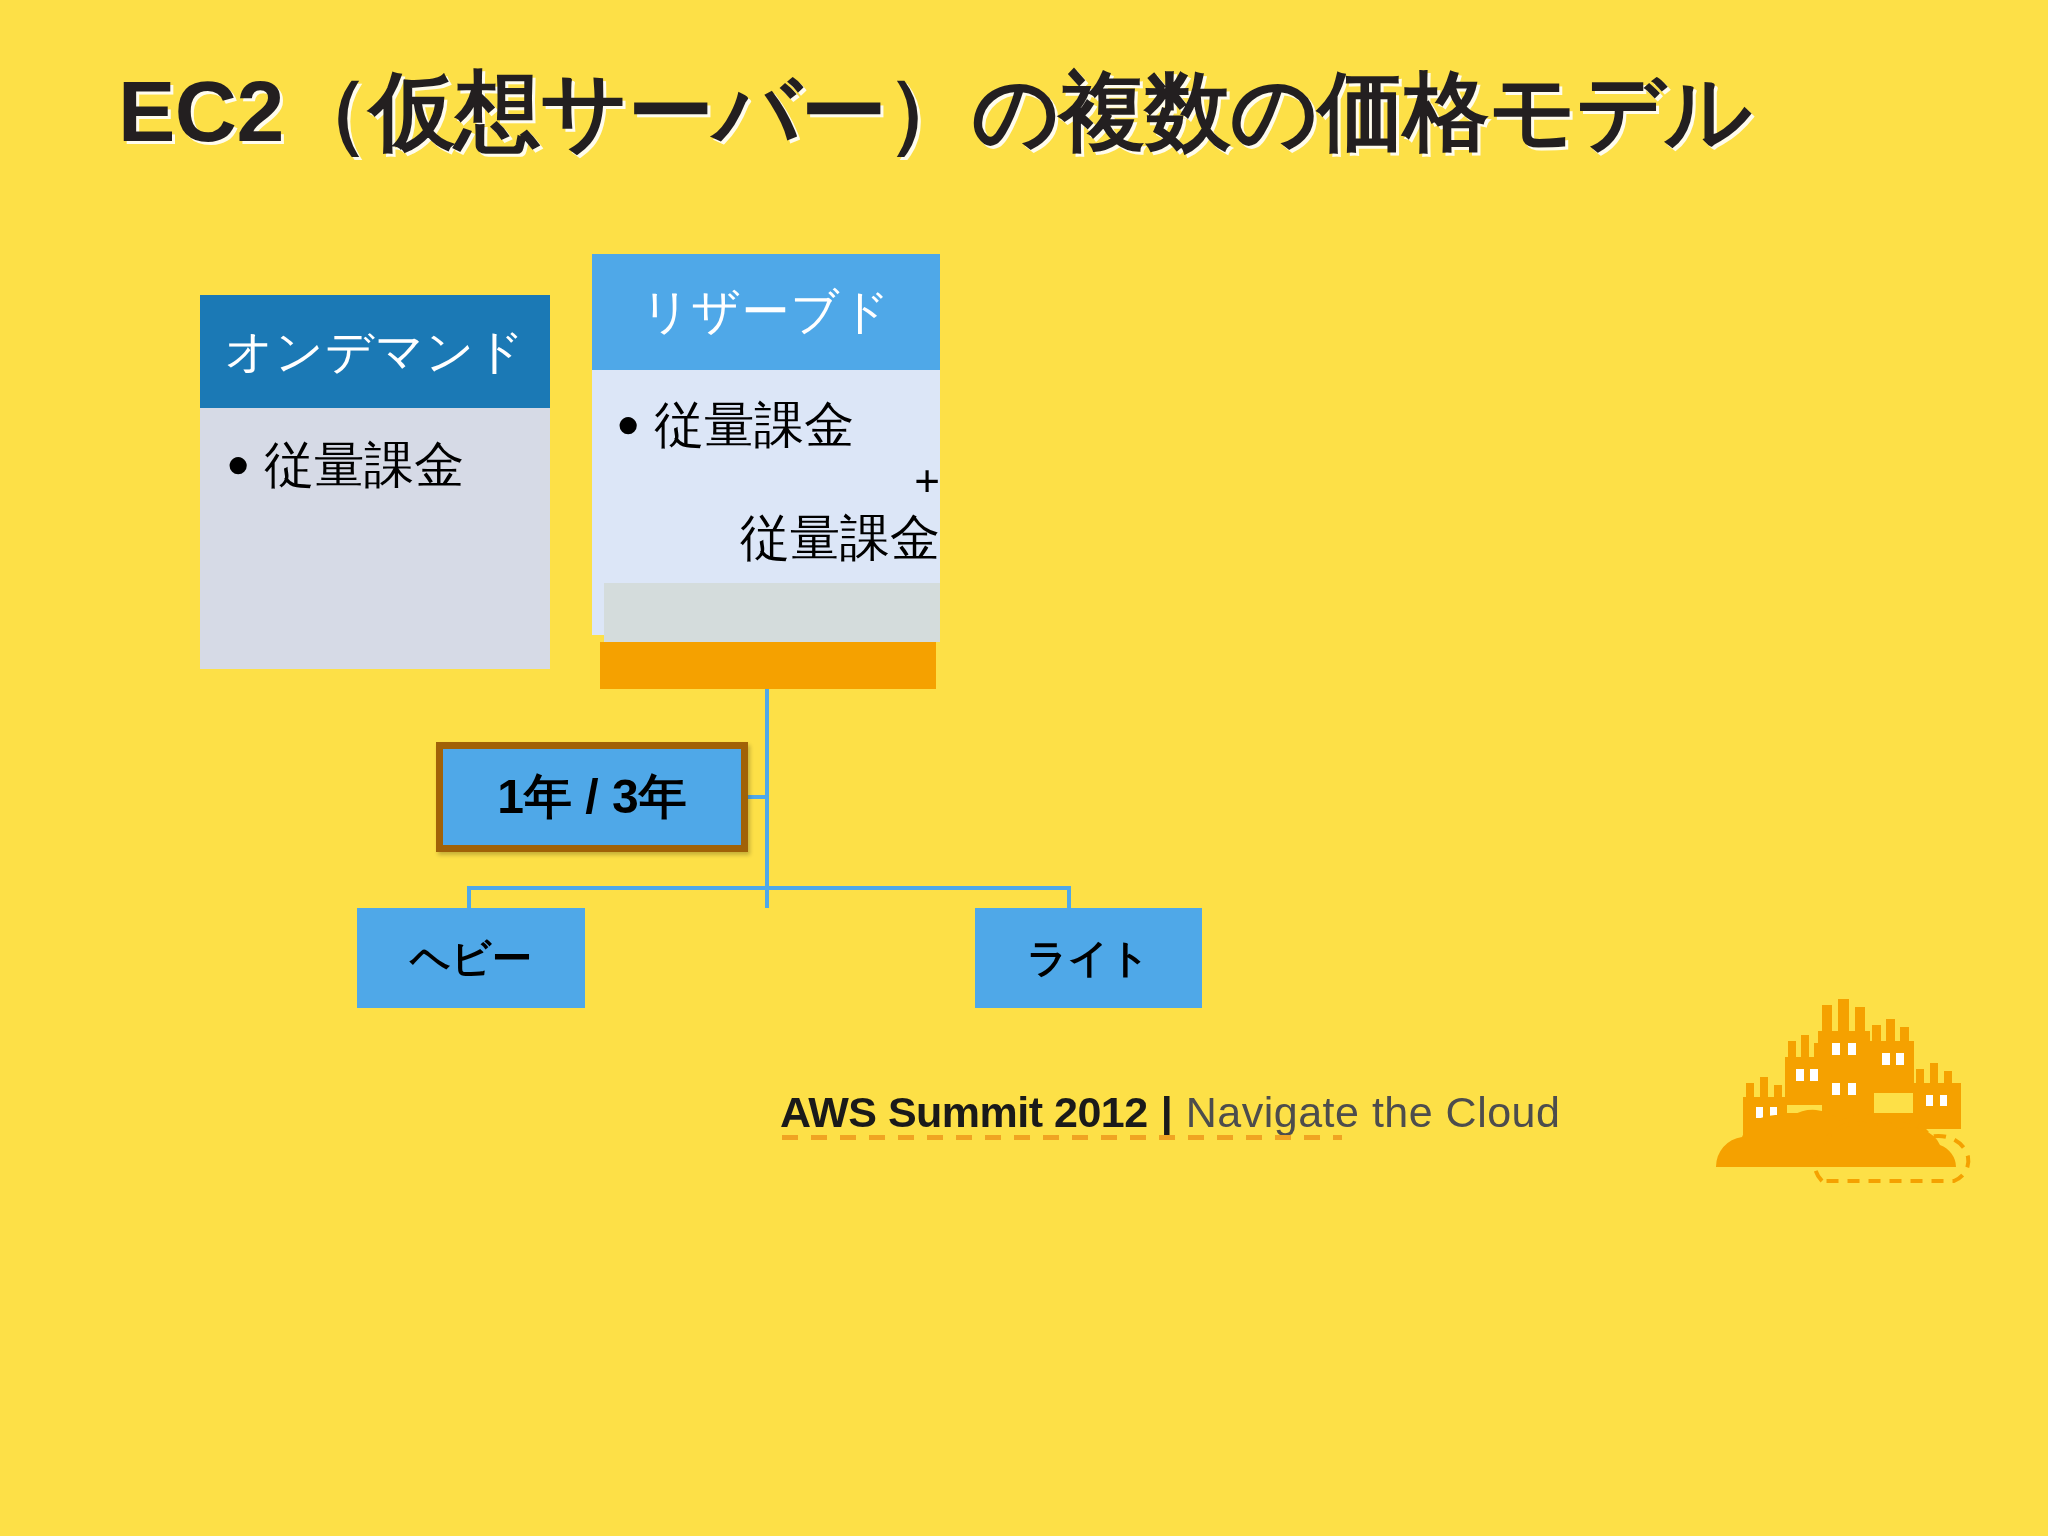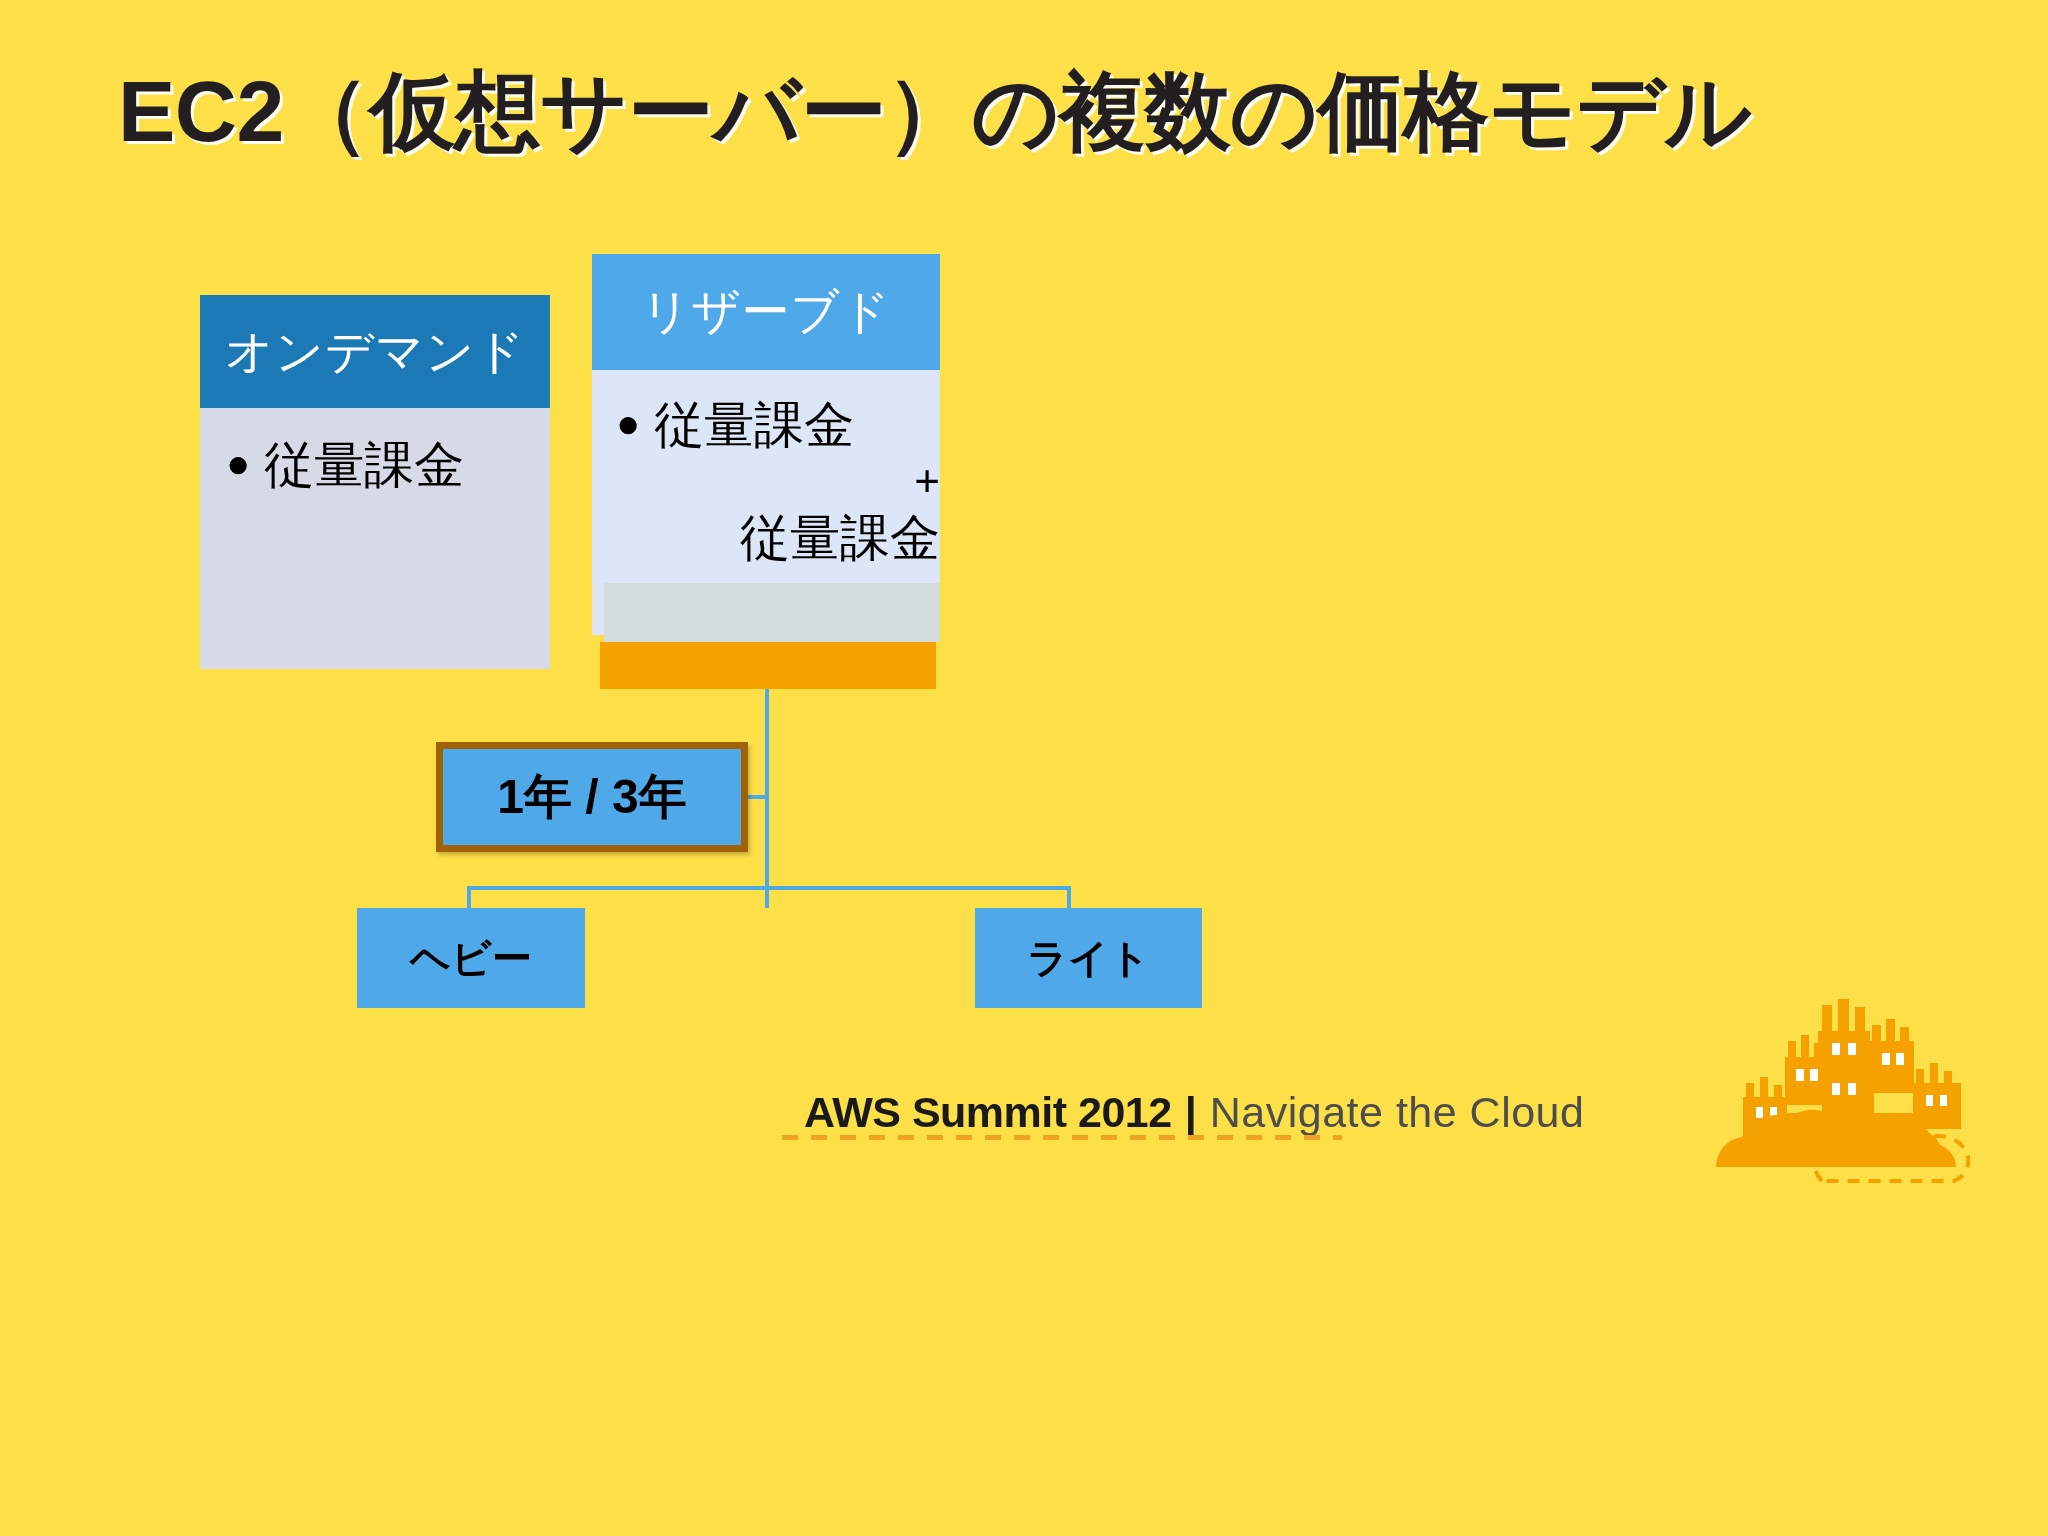--- a/index.html
+++ b/index.html
@@ -213,21 +213,20 @@
   #box-light  { left: 951px; top: 908px; width: 227px; height: 100px; margin-left: 24px; }
 
   
   #footer {
     position: absolute;
     left: 780px;
     top: 1088px;
     display: flex;
     align-items: baseline;
     white-space: nowrap;
-    margin-left: 24px;
   }
   #footer-brand {
     font-size: 43px;
     font-weight: bold;
     color: #1a1a1a;
     letter-spacing: -0.5px;
   }
   #footer-sep {
     font-size: 43px;
     font-weight: bold;

